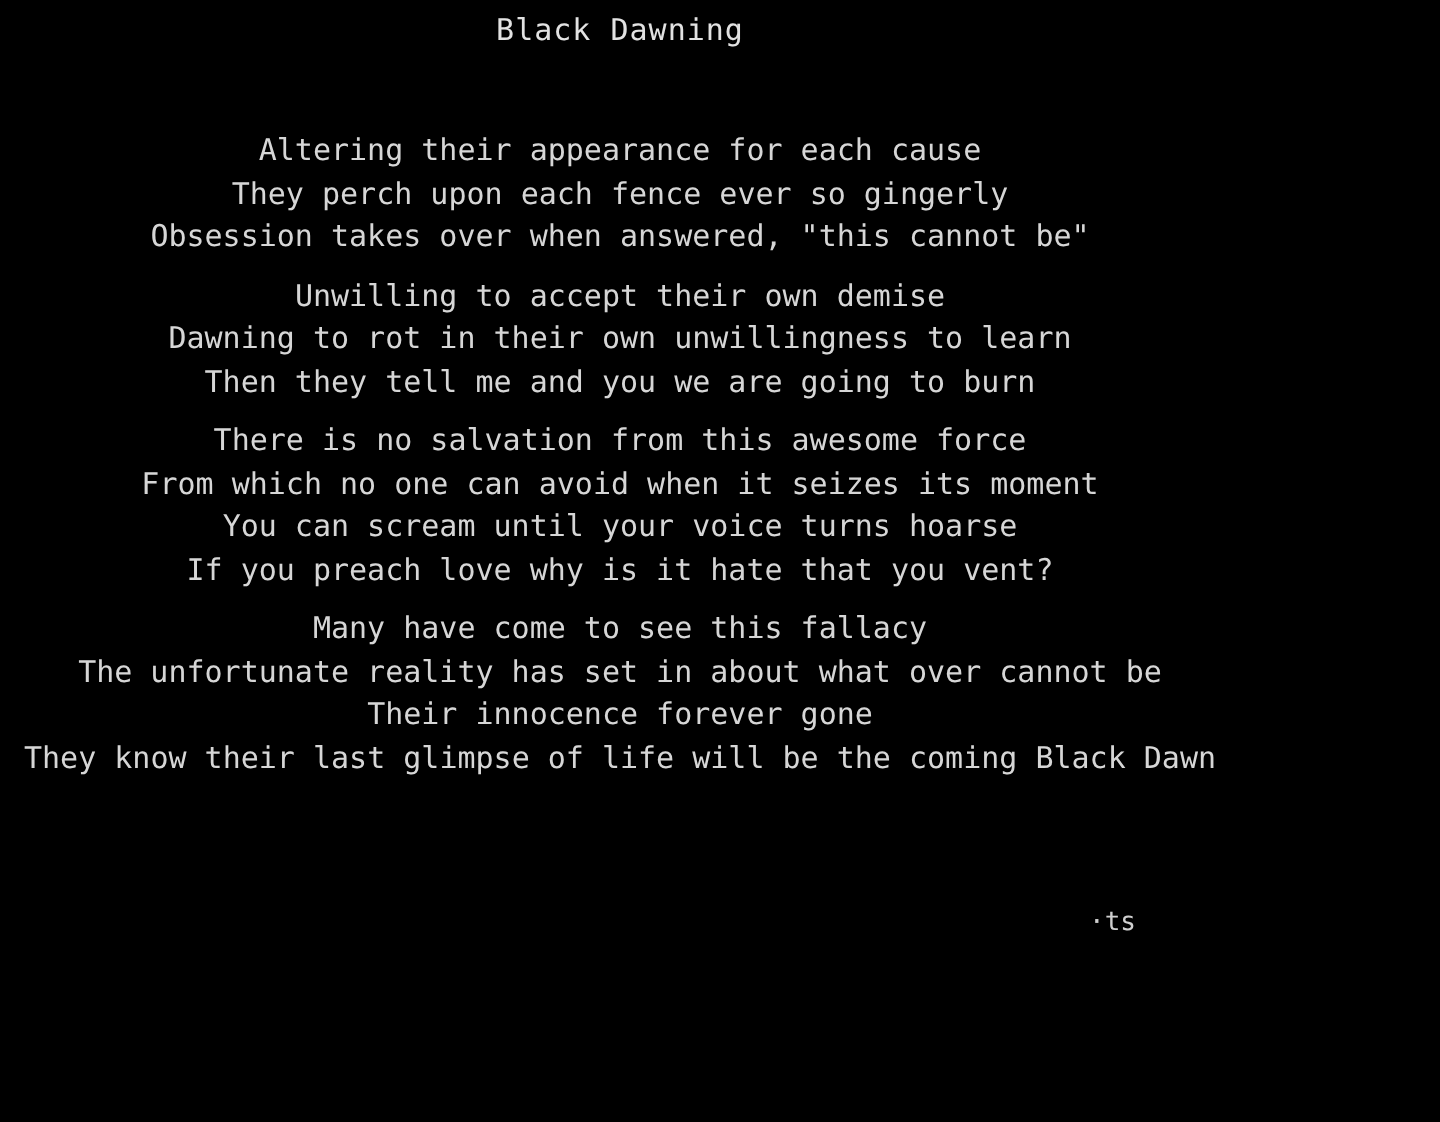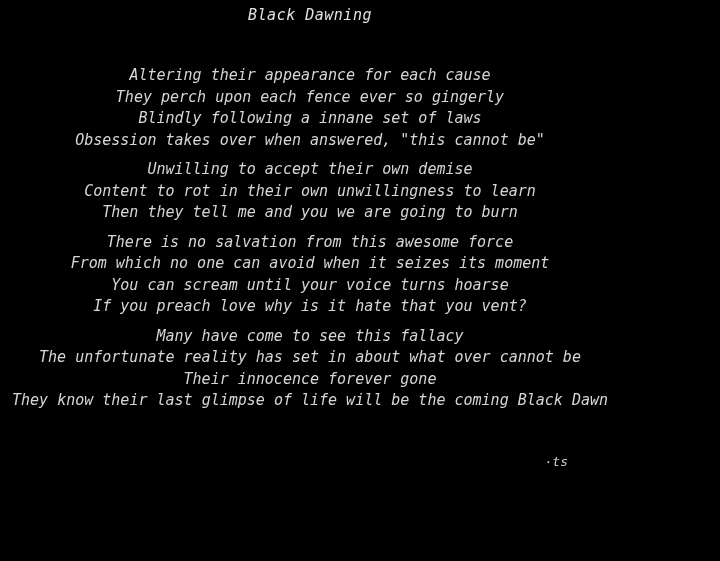--- a/index.html
+++ b/index.html
@@ -13,21 +13,20 @@
   body {
     font-family: "DejaVu Sans Mono", "Liberation Mono", monospace;
     color: #d8d8d8;
   }
   .page {
     position: relative;
     width: 620px;
     height: 561px;
     box-sizing: border-box;
     padding-top: 2px;
-    font-style: italic;
   }
   .title {
     text-align: center;
     font-size: 15px;
     letter-spacing: 0.5px;
     color: #e2e2e2;
     margin: 0;
     padding: 3px 0 0 0;
     line-height: 20px;
   }
@@ -70,27 +69,26 @@
   <div class="title">Black Dawning</div>
 
   <div class="spacer-top"></div>
 
   <div class="poem">
 
 
     <div class="stanza">
       <div class="line">Altering their appearance for each cause</div>
       <div class="line">They perch upon each fence ever so gingerly</div>
-      <div class="line">Blindly following a innane set of laws</div>
       <div class="line">Obsession takes over when answered, "this cannot be"</div>
     </div>
 
     <div class="stanza">
       <div class="line">Unwilling to accept their own demise</div>
-      <div class="line">Content to rot in their own unwillingness to learn</div>
+      <div class="line">Dawning to rot in their own unwillingness to learn</div>
       <div class="line">Then they tell me and you we are going to burn</div>
     </div>
 
     <div class="stanza">
       <div class="line">There is no salvation from this awesome force</div>
       <div class="line">From which no one can avoid when it seizes its moment</div>
       <div class="line">You can scream until your voice turns hoarse</div>
       <div class="line">If you preach love why is it hate that you vent?</div>
     </div>
 

